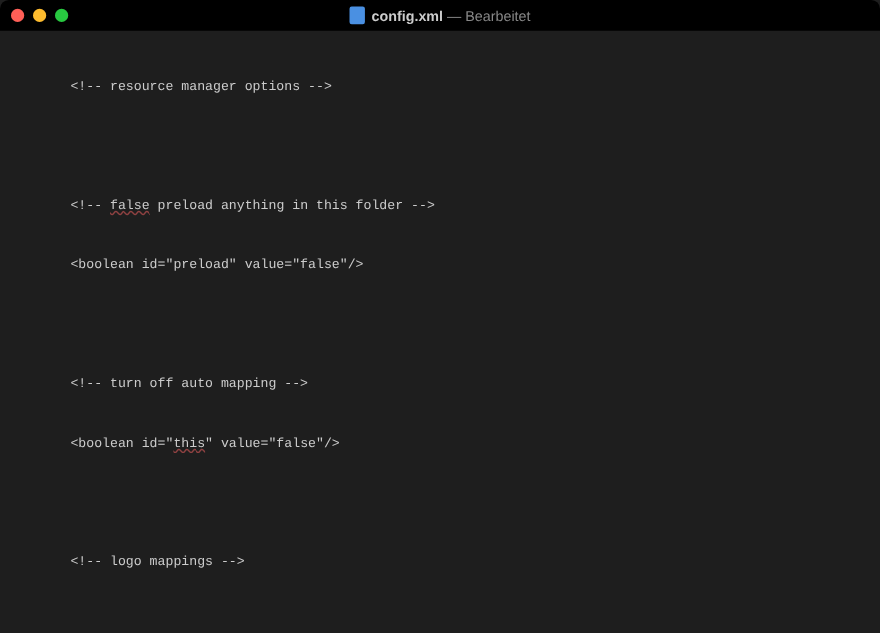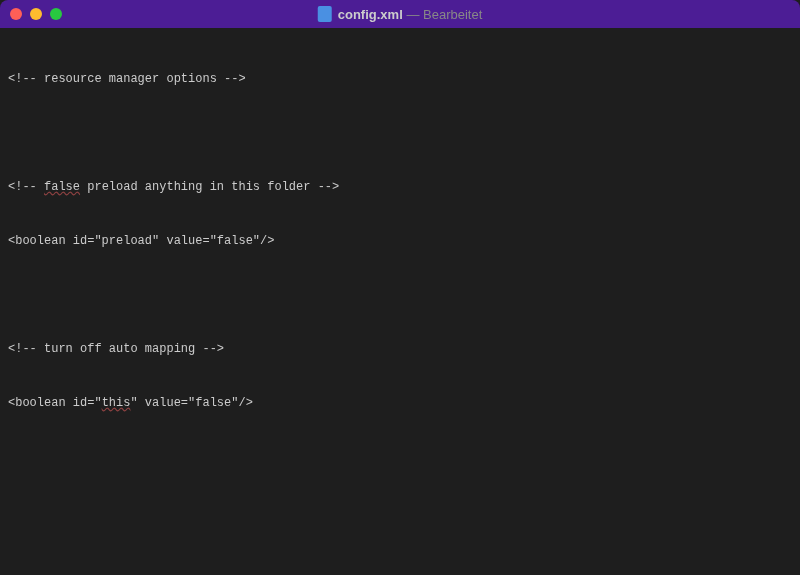--- a/index.html
+++ b/index.html
@@ -6,21 +6,21 @@
     body {
       width: 800px;
       height: 575px;
       background: #1e1e1e;
       font-family: Menlo, Monaco, "Courier New", monospace;
       font-size: 12px;
       overflow: hidden;
     }
     .titlebar {
       height: 28px;
-      background: #4c1d95;
+      background: #000000;
       display: flex;
       align-items: center;
       padding: 0 10px;
       position: relative;
       border-top-left-radius: 8px;
       border-top-right-radius: 8px;
     }
     .traffic-lights {
       display: flex;
       gap: 8px;
@@ -53,21 +53,21 @@
     }
     .title-center .edited { color: #888; }
     .editor {
       padding: 6px 8px;
       color: #ccc;
       white-space: pre;
       line-height: 1.5;
       font-size: 12px;
     }
     .editor .line { white-space: pre; }
-    .indent1 { }
+    .indent1 { margin-left: 56px; }
     .squiggle {
       text-decoration: underline wavy rgba(255,100,100,0.5);
       text-decoration-skip-ink: none;
     }
   </style>
 </head>
 <body>
 
 <div class="titlebar">
   <div class="traffic-lights">
@@ -83,20 +83,21 @@
 
 <div class="editor">
   <div class="line indent1">&lt;!-- resource manager options --&gt;</div>
   <div class="line">&nbsp;</div>
   <div class="line indent1"><span>&lt;!-- <span class="squiggle">false</span> preload anything in this folder --&gt;</span></div>
   <div class="line indent1">&lt;boolean id="preload" value="false"/&gt;</div>
   <div class="line">&nbsp;</div>
   <div class="line indent1">&lt;!-- turn off auto mapping --&gt;</div>
   <div class="line indent1">&lt;boolean id="<span class="squiggle">this</span>" value="false"/&gt;</div>
   <div class="line">&nbsp;</div>
+  <div class="line indent1">&lt;!-- logo mappings --&gt;</div>
   
   
   
   
   
   
   
 
   
 

